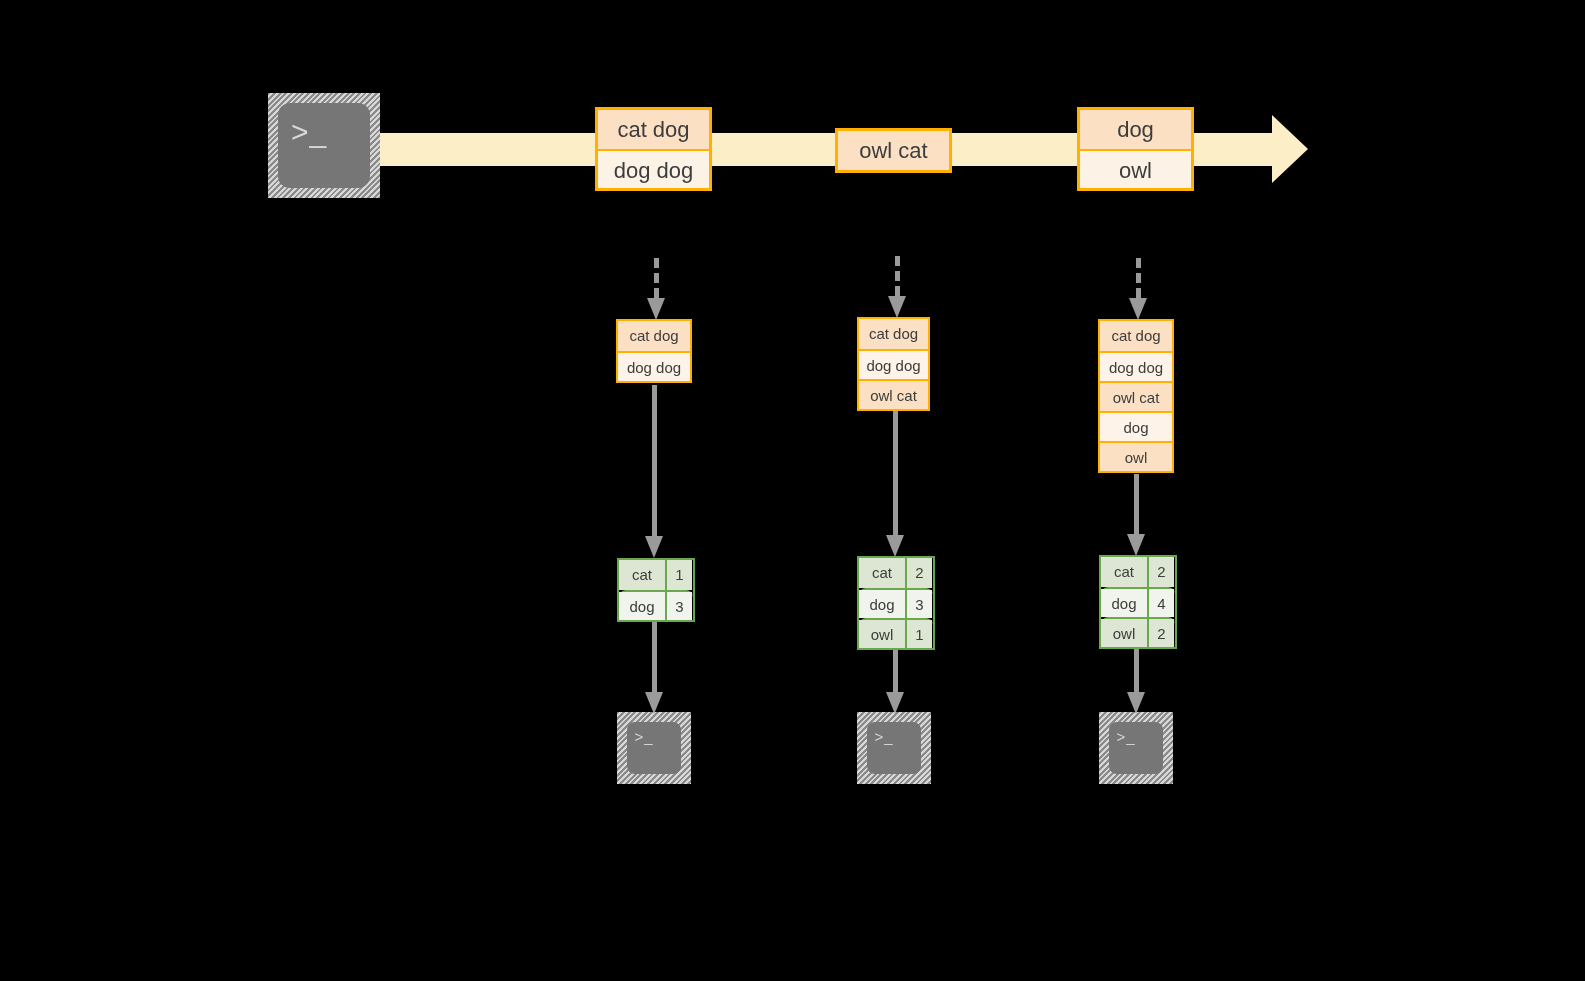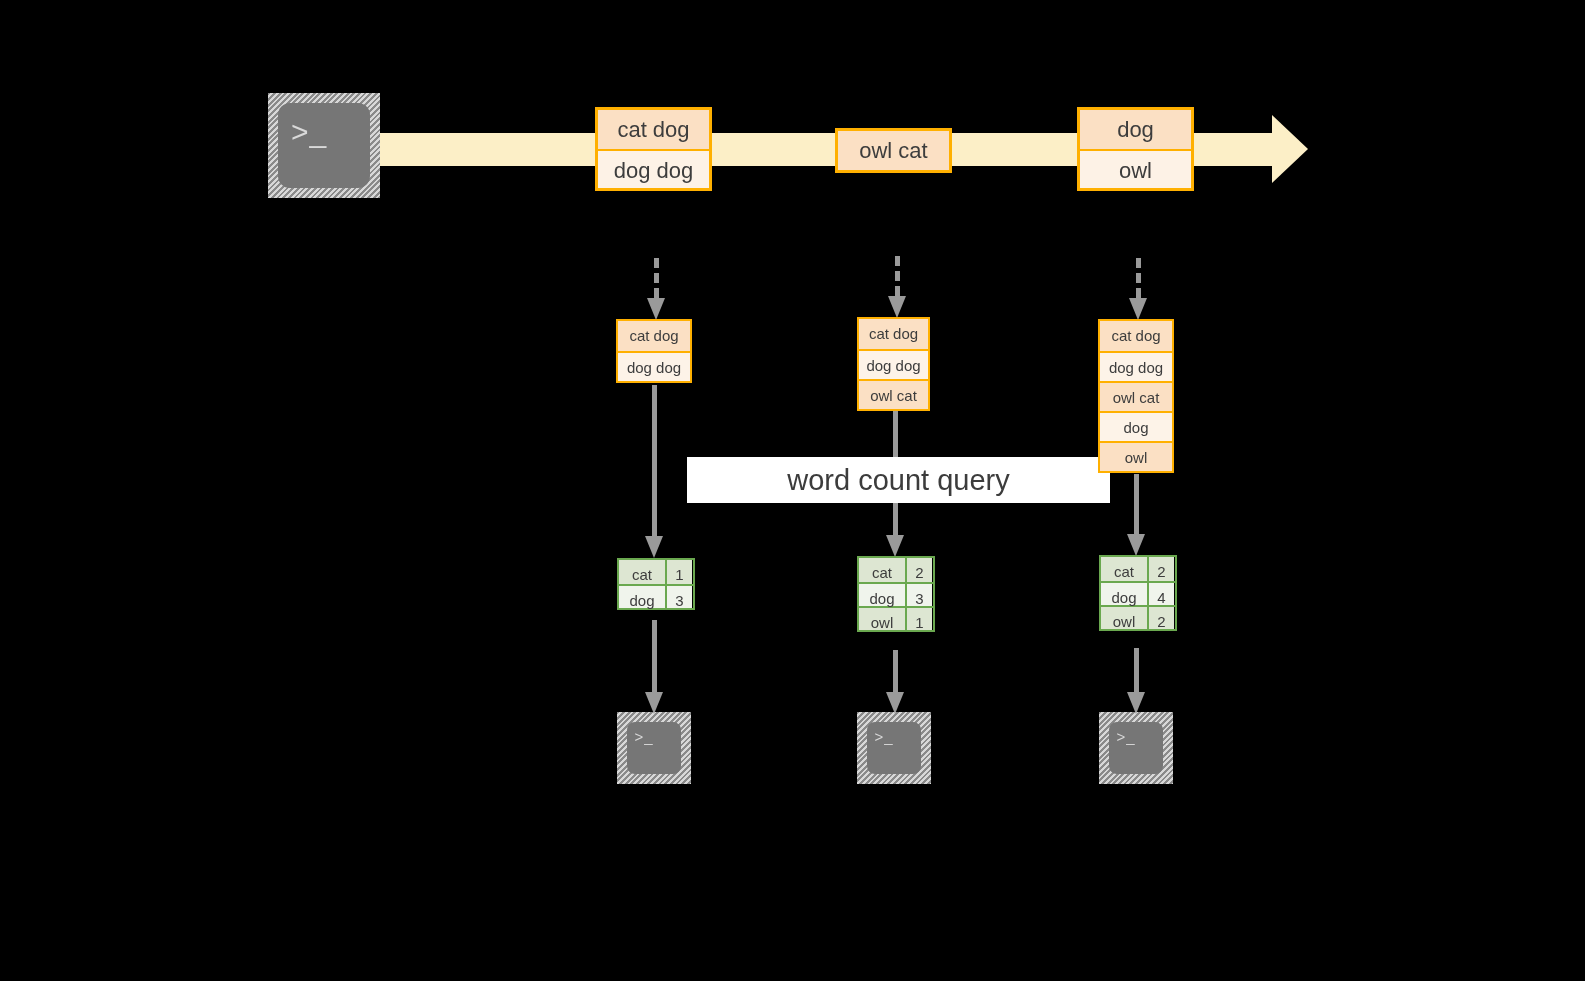--- a/index.html
+++ b/index.html
@@ -122,22 +122,23 @@
   
   .result-table {
     position: absolute;
     border: 2.5px solid #6AA84F;
     box-sizing: border-box;
     z-index: 3;
     border-collapse: collapse;
   }
   .result-table .rrow {
     display: flex;
-    height: 24px;
-    box-sizing: border-box;
+    height: 30px;
+    box-sizing: border-box;
+    border-radius: 7px;
   }
   .result-table .rrow + .rrow { border-top: 2.5px solid #6AA84F; }
   .result-table .rrow .word,
   .result-table .rrow .cnt {
     line-height: 30px;
     text-align: center;
     font-size: 15px;
     color: #3d3d3d;
     box-sizing: border-box;
   }
@@ -259,23 +260,20 @@
   </div>
   <div class="conn" style="left:893px; top:411px; height:148px;">
     <div class="stem" style="height:126px;"></div>
     <div class="head" style="top:124px;"></div>
   </div>
   <div class="conn" style="left:1134px; top:474px; height:84px;">
     <div class="stem" style="height:62px;"></div>
     <div class="head" style="top:60px;"></div>
   </div>
 
-  <div id="query-banner">
-    <span class="label">word count query</span>
-  </div>
 
   <div class="result-table" id="result-1">
     <div class="rrow odd">
       <span class="word">cat</span>
       <span class="cnt">1</span>
     </div>
     <div class="rrow even">
       <span class="word">dog</span>
       <span class="cnt">3</span>
     </div>

